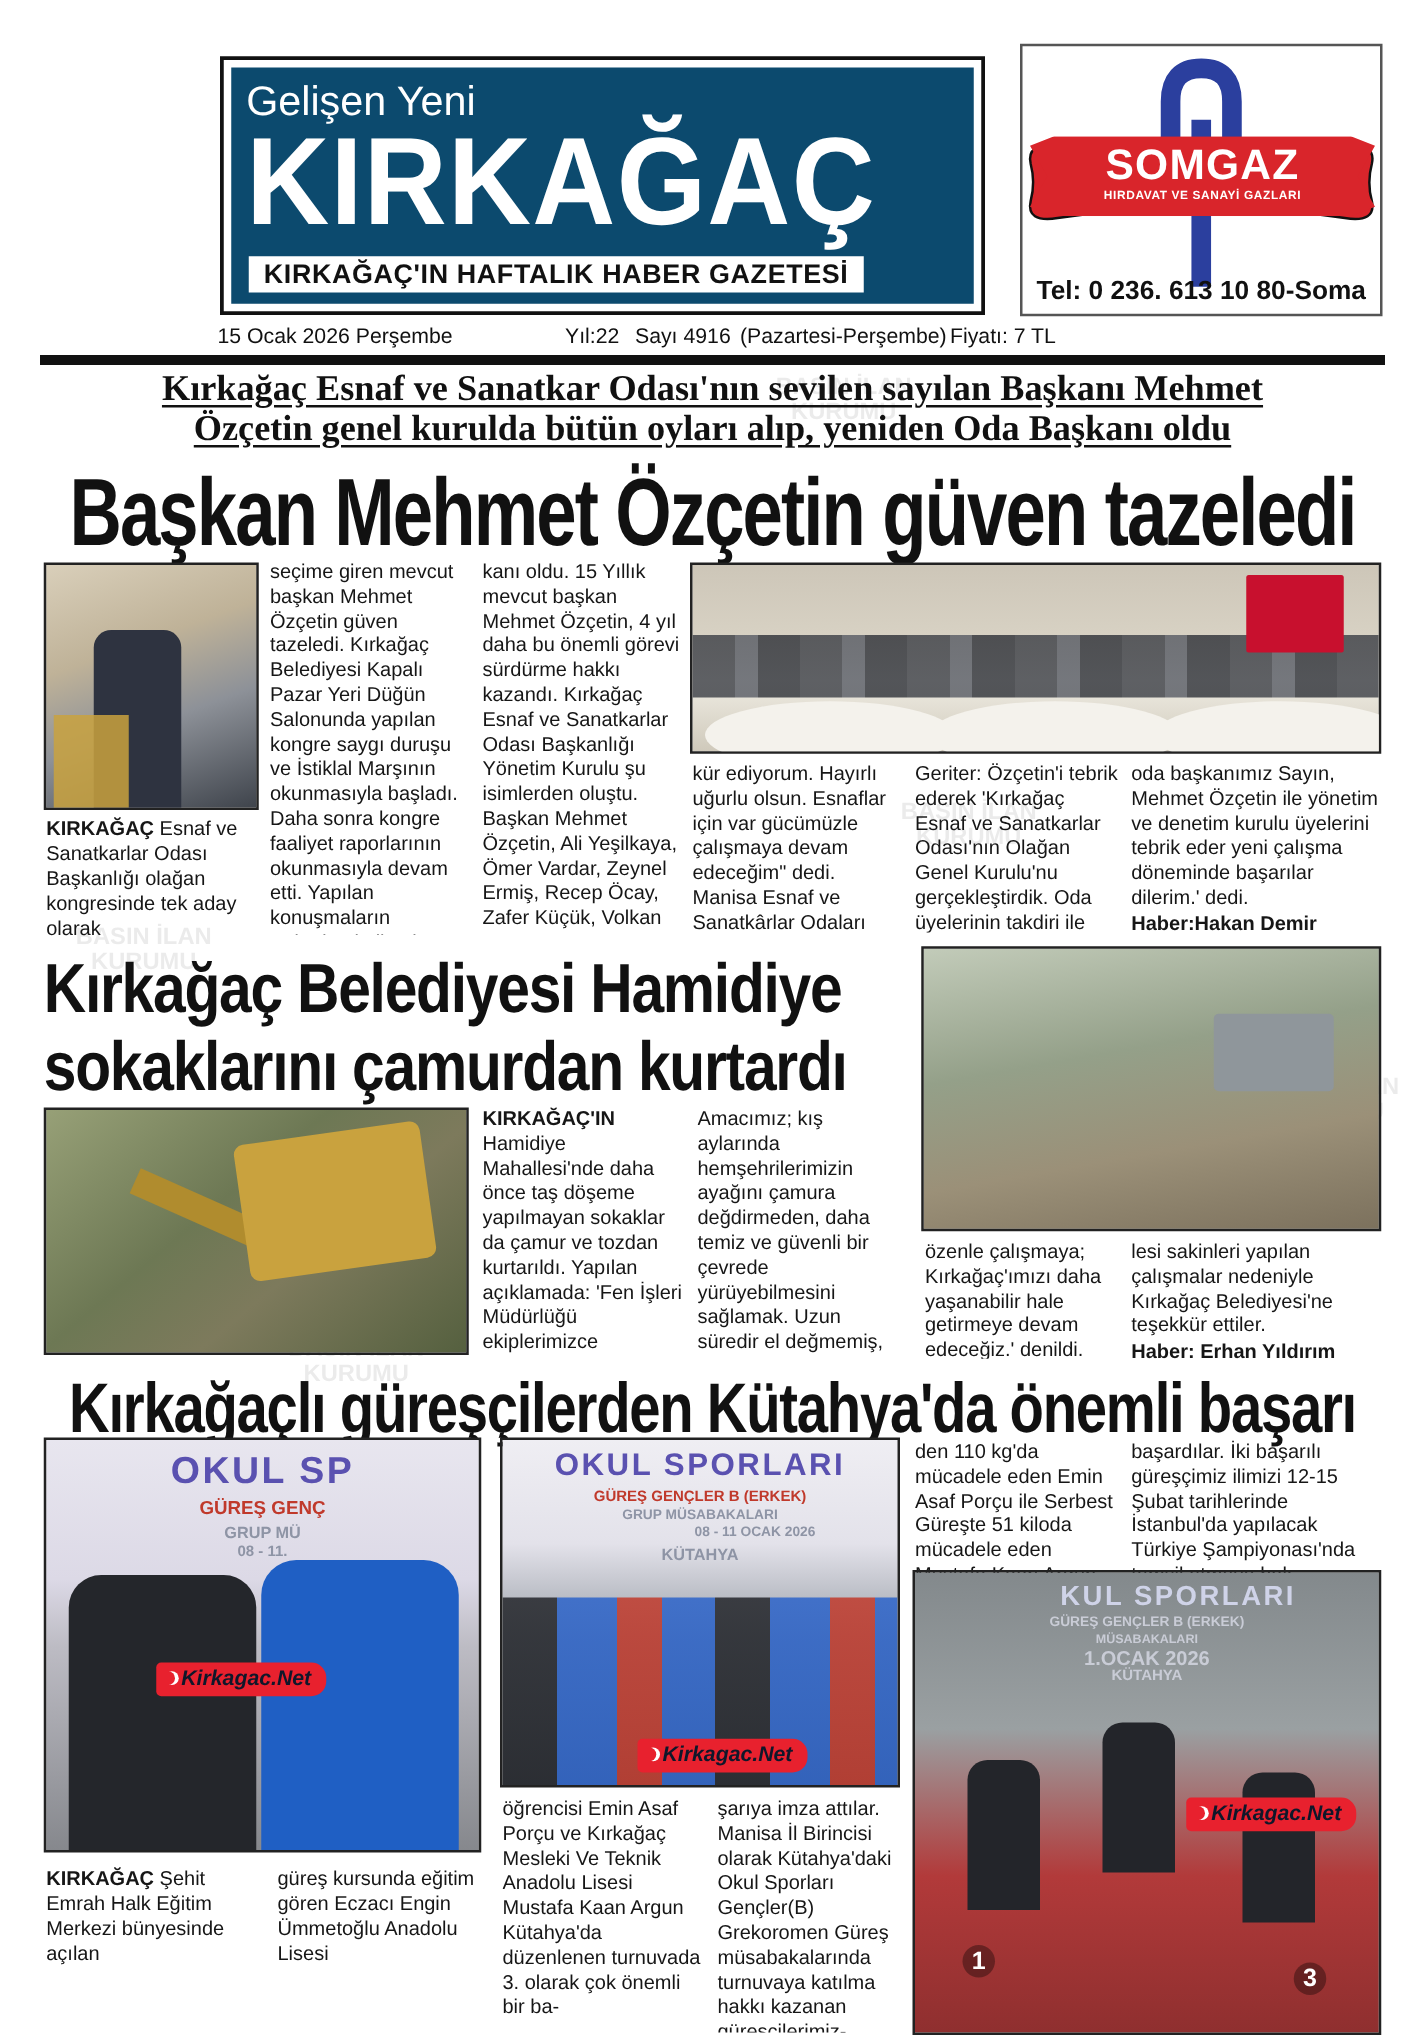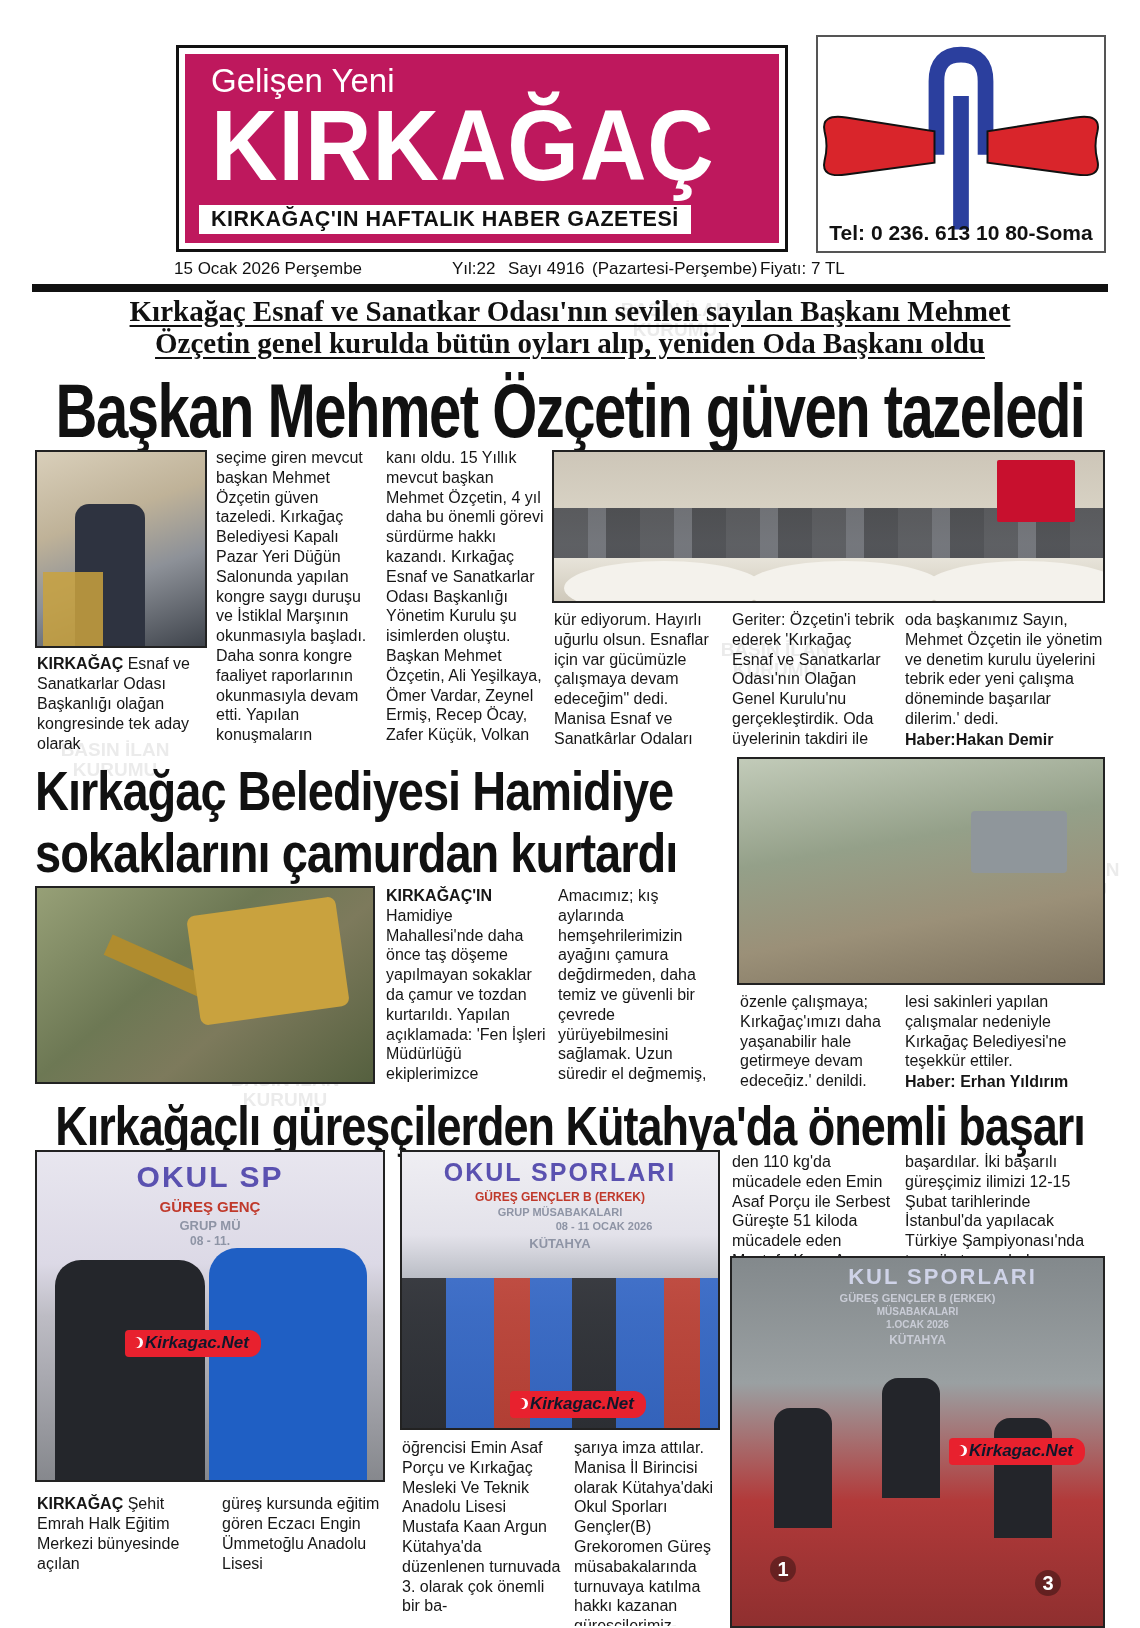--- a/index.html
+++ b/index.html
@@ -11,21 +11,21 @@
   
   .promo-box{position:absolute;left:55px;top:40px;width:114px;height:214px;border:3px solid #111;
              background:#fff;text-align:center;padding:6px 2px;box-sizing:border-box;}
   .promo-headline{font-weight:900;font-size:21px;line-height:1.02;letter-spacing:-0.5px;}
   .promo-site{font-family:"Liberation Serif",serif;font-weight:bold;font-size:15px;margin-top:8px;}
   .promo-site-alt{font-weight:bold;font-size:13px;color:#7a7a7a;margin-top:7px;border-top:2px solid #999;padding-top:4px;}
   .promo-brand{font-weight:900;font-size:14.5px;color:#8b1a1a;margin-top:3px;border-top:2px solid #8b1a1a;border-bottom:2px solid #8b1a1a;padding:1px 0;}
   .promo-slogan{font-size:10px;color:#8a8a8a;margin-top:3px;font-weight:bold;}
   .masthead{position:absolute;left:176px;top:45px;width:612px;height:207px;background:#fff;
             border:3px solid #111;padding:6px;box-sizing:border-box;}
-  .masthead-inner{background:#be185d;width:100%;height:100%;position:relative;box-sizing:border-box;padding:8px 0 0 26px;}
+  .masthead-inner{background:#0c4a6e;width:100%;height:100%;position:relative;box-sizing:border-box;padding:8px 0 0 12px;}
   .mh-tagline{color:#fff;font-size:33px;font-weight:500;}
   .mh-title{color:#fff;font-size:92px;font-weight:900;letter-spacing:1px;line-height:0.92;
             transform:scaleY(1.08);transform-origin:left top;white-space:nowrap;}
   .mh-strap{position:absolute;left:14px;bottom:9px;background:#fff;color:#111;font-weight:900;
             font-size:21.5px;padding:2px 12px;letter-spacing:0.5px;white-space:nowrap;}
   .somgaz{position:absolute;left:816px;top:35px;width:290px;height:218px;border:2px solid #555;
           background:#fff;box-sizing:border-box;}
   .somgaz svg{position:absolute;left:0;top:0;width:100%;height:100%;}
   .somgaz-ribbon{position:absolute;left:6px;top:72px;width:276px;height:64px;background:#d9252b;
       color:#fff;text-align:center;box-sizing:border-box;padding-top:6px;
@@ -114,20 +114,24 @@
     </div>
   </div>
 
   <div class="somgaz">
     <svg viewBox="0 0 290 218">
       <path d="M120 120 L120 45 Q120 18 145 18 Q170 18 170 45 L170 120" fill="none" stroke="#2b3f9e" stroke-width="16"></path>
       <path d="M145 60 L145 196" fill="none" stroke="#2b3f9e" stroke-width="16"></path>
       <path d="M6 96 Q2 78 28 82 L118 96 L118 128 L28 140 Q2 144 6 126 Q10 111 6 96 Z" fill="#d9252b" stroke="#111" stroke-width="2"></path>
       <path d="M284 96 Q288 78 262 82 L172 96 L172 128 L262 140 Q288 144 284 126 Q280 111 284 96 Z" fill="#d9252b" stroke="#111" stroke-width="2"></path>
     </svg>
+    <div class="somgaz-ribbon">
+      <div class="somgaz-brand">SOMGAZ</div>
+      <div class="somgaz-tag">HIRDAVAT VE SANAYİ GAZLARI</div>
+    </div>
     <div class="somgaz-tel">Tel: 0 236. 613 10 80-Soma</div>
   </div>
 
   <div class="dateline">
     <span class="dl-date">15 Ocak 2026 Perşembe</span>
     <span class="dl-year">Yıl:22</span>
     <span class="dl-issue">Sayı 4916</span>
     <span class="dl-sched">(Pazartesi-Perşembe)</span>
     <span class="dl-price">Fiyatı: 7 TL</span>
   </div>
@@ -211,21 +215,21 @@
   <div class="col" style="left:732px;top:1152px;width:163px;height:152px;">den 110 kg'da mücadele eden Emin Asaf Porçu ile Serbest Güreşte 51 kiloda mücadele eden Mustafa Kaan Argun kürsünün 3. basamağın da kendilerine yer bulmayı</div>
   <div class="col" style="left:905px;top:1152px;width:202px;height:152px;">
     <span>başardılar. İki başarılı güreşçimiz ilimizi 12-15 Şubat tarihlerinde İstanbul'da yapılacak Türkiye Şampiyonası'nda temsil etmeye hak kazandılar.</span>
     <div class="byline">Haber: Hakan Demir</div>
   </div>
 
   <div class="photo ph7">
     <div class="banner-purple" style="top:6px;font-size:22px;color:#cfd3e8;margin-left:25px;">KUL SPORLARI</div>
     <div class="banner-grey" style="top:34px;font-size:11px;color:#c9ccd6;">GÜREŞ GENÇLER B (ERKEK)</div>
     <div class="banner-grey" style="top:48px;font-size:10px;color:#c9ccd6;">MÜSABAKALARI</div>
-    <div class="banner-grey" style="top:61px;font-size:10px;color:#c9ccd6;">1.OCAK 2026</div>
+    <div class="banner-grey" style="top:61px;font-size:16px;color:#c9ccd6;">1.OCAK 2026</div>
     <div class="banner-grey" style="top:75px;font-size:12px;color:#c9ccd6;">KÜTAHYA</div>
     <div class="fig" style="left:42px;top:150px;"></div>
     <div class="fig" style="left:150px;top:120px;"></div>
     <div class="fig" style="left:262px;top:160px;"></div>
     <div class="step" style="left:38px;bottom:44px;">1</div>
     <div class="step" style="right:42px;bottom:30px;">3</div>
     <div class="knet" style="right:18px;top:180px;">Kirkagac.Net</div>
   </div>
 
   <div class="caption" style="left:37px;top:1494px;width:178px;">

